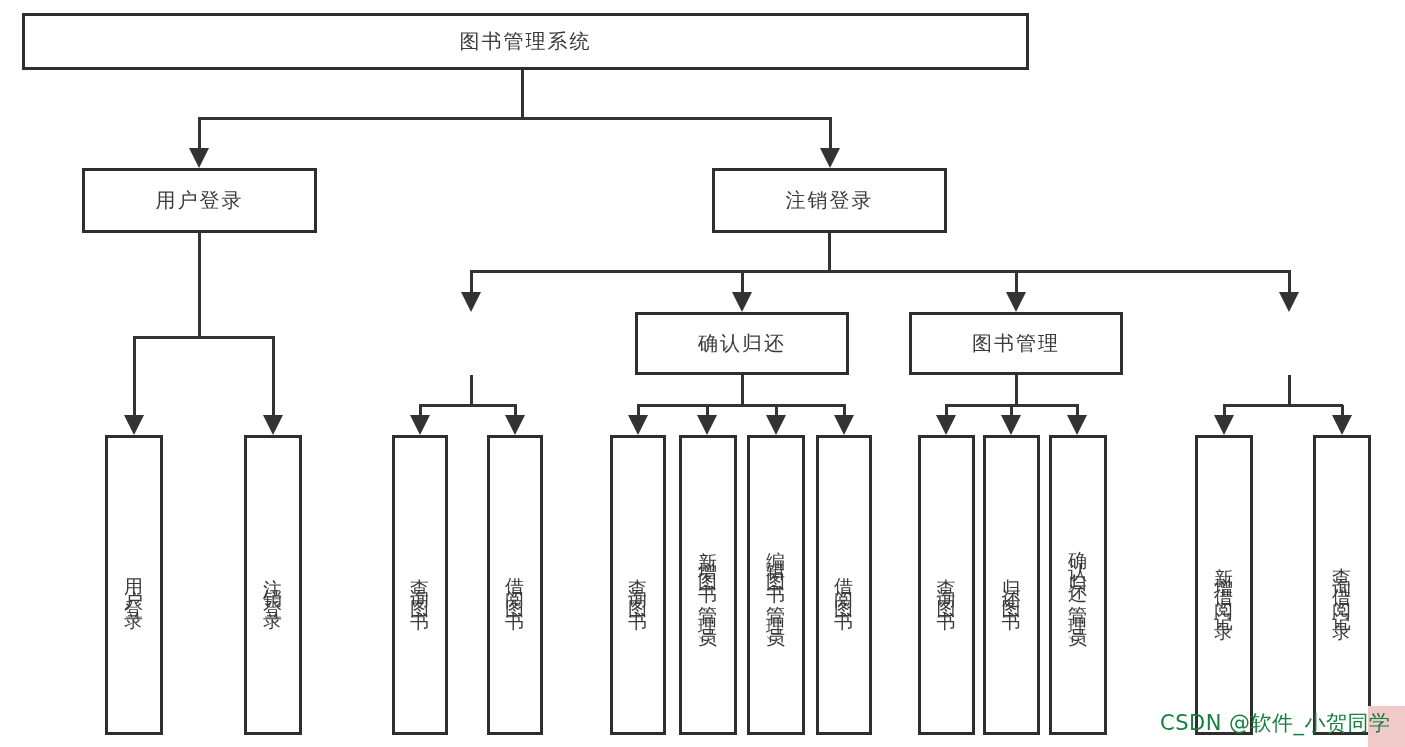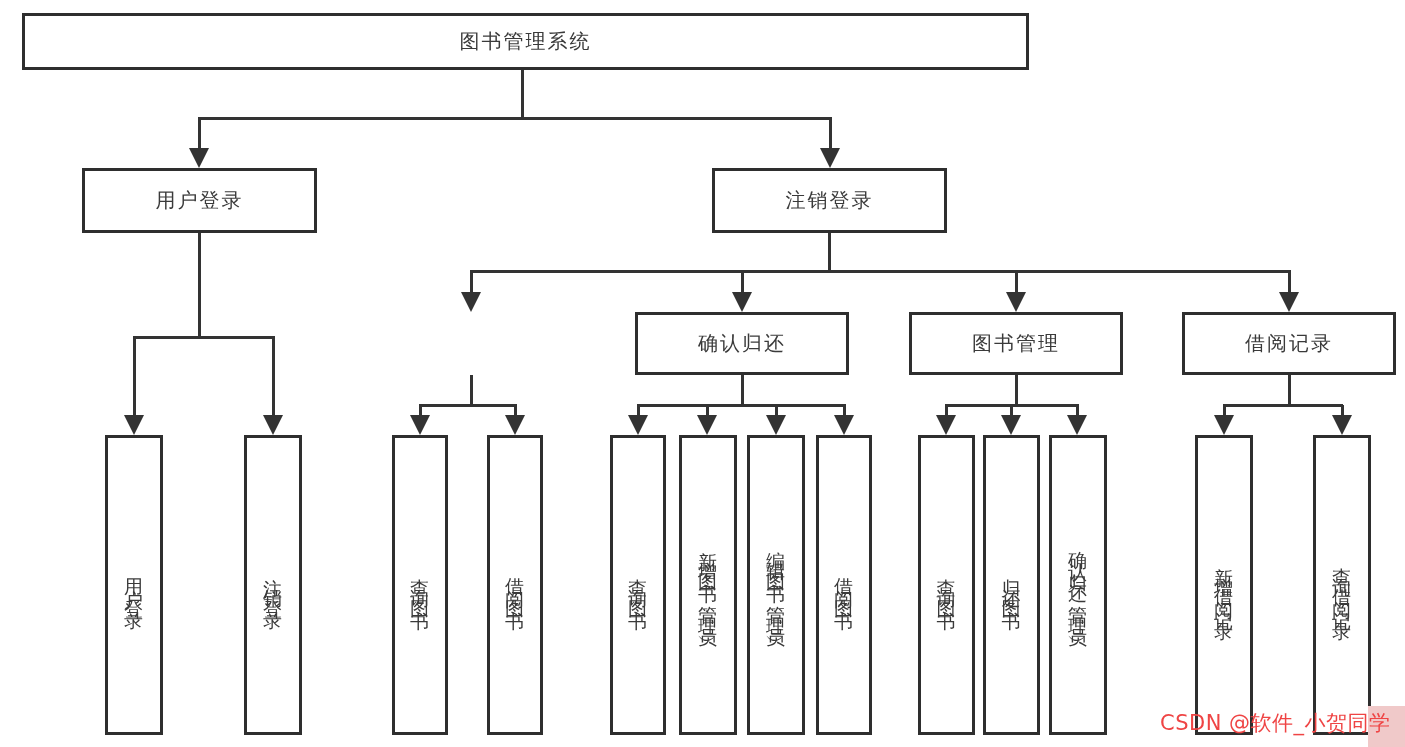--- a/index.html
+++ b/index.html
@@ -72,21 +72,21 @@
     width: 37px;
     height: 41px;
     background: #f0c9c9;
     z-index: 3;
   }
   .watermark {
     position: absolute;
     left: 1160px;
     top: 709px;
     font-size: 21px;
-    color: #ef4444;
+    color: #15803d;
     letter-spacing: 0.5px;
     z-index: 4;
     white-space: nowrap;
   }
 </style>
 </head>
 <body>
 
 <div class="canvas">
 
@@ -115,21 +115,20 @@
   <div class="arrowhead" style="left:461px; top:292px;"></div>
   <div class="vline" style="left:741px; top:271px; height:26px;"></div>
   <div class="arrowhead" style="left:732px; top:292px;"></div>
   <div class="vline" style="left:1015px; top:271px; height:26px;"></div>
   <div class="arrowhead" style="left:1006px; top:292px;"></div>
   <div class="vline" style="left:1288px; top:271px; height:26px;"></div>
   <div class="arrowhead" style="left:1279px; top:292px;"></div>
 
   <div class="node" style="left:635px; top:312px; width:214px; height:63px;">确认归还</div>
   <div class="node" style="left:909px; top:312px; width:214px; height:63px;">图书管理</div>
-  <div class="node" style="left:1182px; top:312px; width:214px; height:63px;">借阅记录</div>
 
   <div class="vline" style="left:470px; top:375px; height:31px;"></div>
   <div class="hline" style="left:419px; top:404px; width:98px;"></div>
   <div class="vline" style="left:419px; top:405px; height:14px;"></div>
   <div class="arrowhead" style="left:410px; top:415px;"></div>
   <div class="vline" style="left:514px; top:405px; height:14px;"></div>
   <div class="arrowhead" style="left:505px; top:415px;"></div>
 
   <div class="vline" style="left:741px; top:375px; height:31px;"></div>
   <div class="hline" style="left:637px; top:404px; width:209px;"></div>

